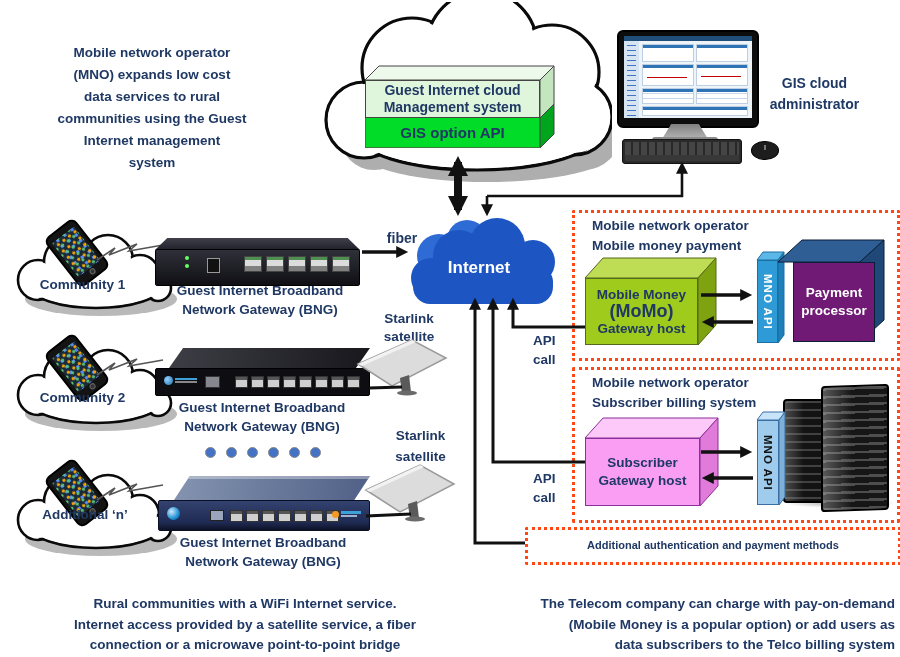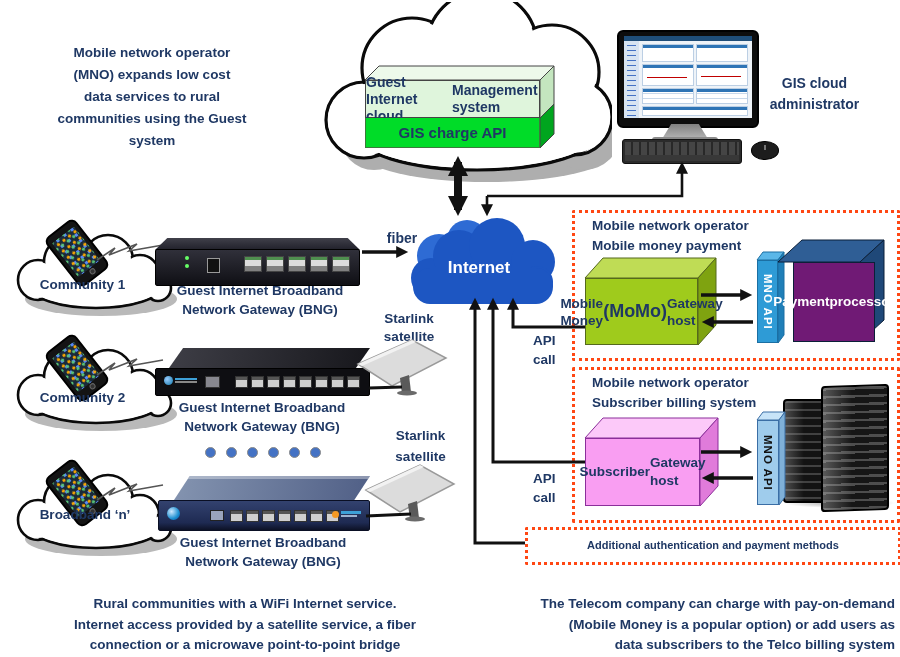--- a/index.html
+++ b/index.html
@@ -6,21 +6,21 @@
   .stage{position:relative;width:900px;height:657px;background:#fff;overflow:hidden;
          font-family:"Liberation Sans",sans-serif;font-weight:bold;color:#1F3864;}
   .abs{position:absolute;}
   .ctr{text-align:center;}
   .lines div{white-space:nowrap;}
   
   .dotbox{position:absolute;border:3px dotted #FF4713;border-radius:2px;background:transparent;}
   
   .box3d{position:absolute;}
   .box3d svg{position:absolute;left:0;top:0;overflow:visible;}
-  .face-front{position:absolute;box-sizing:border-box;display:flex;flex-direction:row;
+  .face-front{position:absolute;box-sizing:border-box;display:flex;flex-direction:column;
               align-items:center;justify-content:center;}
   
   .port{width:16px;height:14px;background:#dcdcdc;border:1px solid #444;border-radius:1px;
         box-shadow:inset 0 3px 0 #4f8f4f, inset 0 -5px 0 #808080;}
   .p2{width:11px;height:10px;background:#cfcfcf;border:1px solid #333;
       box-shadow:inset 0 3px 0 #555;}
   .phone{position:absolute;width:34px;height:58px;background:#141414;border:2px solid #000;
          border-radius:7px;transform:rotate(-38deg);}
   .ph-screen{position:absolute;left:3px;right:3px;top:6px;bottom:9px;border-radius:2px;
     background-color:#1a2a3a;
@@ -44,20 +44,21 @@
 </head>
 <body>
 
 <div class="stage">
 
   <div class="abs lines ctr" style="left:32px;top:42px;width:240px;font-size:13.5px;line-height:22px;">
     <div>Mobile network operator</div>
     <div>(MNO) expands low cost</div>
     <div>data services to rural</div>
     <div>communities using the Guest</div>
+    <div>Internet management</div>
     <div>system</div>
   </div>
 
   <svg class="abs" style="left:312px;top:2px;" width="300" height="200" viewBox="0 0 300 200">
     <g fill="#9a9a9a" opacity="0.8" transform="translate(10,12)">
       <ellipse cx="165" cy="138" rx="126" ry="30"></ellipse>
         <circle cx="262" cy="120" r="36"></circle>
         <circle cx="52" cy="122" r="34"></circle>
     </g>
     <g stroke="#0a0a0a" stroke-width="3.2" fill="#ffffff">
@@ -82,21 +83,21 @@
     <svg width="189" height="82">
       <polygon points="0,14 14,0 189,0 175,14" fill="#EDF9EA" stroke="#444" stroke-width="1"></polygon>
       <polygon points="175,14 189,0 189,38 175,52" fill="#C4E6BF" stroke="#444" stroke-width="1"></polygon>
       <polygon points="175,52 189,38 189,68 175,82" fill="#00A51E" stroke="#444" stroke-width="1"></polygon>
     </svg>
     <div class="face-front" style="left:0;top:14px;width:175px;height:38px;background:#DFF5DC;border:1px solid #444;">
       <div style="font-size:14px;line-height:17px;">Guest Internet cloud</div>
       <div style="font-size:14px;line-height:17px;">Management system</div>
     </div>
     <div class="face-front" style="left:0;top:52px;width:175px;height:30px;background:#00DC28;border:1px solid #3c7a3c;border-top:none;">
-      <div style="font-size:15px;">GIS charge API</div>
+      <div style="font-size:15px;">GIS option API</div>
     </div>
   </div>
 
   <div class="abs" style="left:617px;top:30px;width:138px;height:94px;background:#0d0d0d;border:2px solid #000;border-radius:6px;">
     <div class="abs" style="left:5px;top:4px;right:5px;bottom:8px;background:#eef3f8;overflow:hidden;">
       <div class="abs" style="left:0;top:0;right:0;height:5px;background:#1F4E79;"></div>
       <div class="abs" style="left:0;top:5px;bottom:0;width:15px;background:#d7e4f2;
            background-image:repeating-linear-gradient(180deg,#4472c4 0 1px, transparent 1px 5px);
            background-size:9px 100%;background-repeat:no-repeat;background-position:3px 4px;"></div>
       <div class="abs" style="left:18px;top:8px;width:50px;height:16px;background:#fff;border:1px solid #bccfe4;box-shadow:inset 0 3px 0 #2e74b5;"></div>
@@ -285,21 +286,21 @@
         <ellipse cx="88" cy="58" rx="64" ry="20"></ellipse>
     </g>
   </svg>
   <div class="phone" style="left:58px;top:462px;">
     <div class="ph-screen"></div>
       <div class="ph-home"></div>
     </div>
   <svg class="abs" style="left:95px;top:478px;" width="72" height="26">
     <polyline points="2,22 20,10 14,17 42,6 34,13 68,7" fill="none" stroke="#555" stroke-width="1.6"></polyline>
   </svg>
-  <div class="abs ctr lbl13" style="left:5px;top:506px;width:160px;">Broadband ‘n’</div>
+  <div class="abs ctr lbl13" style="left:5px;top:506px;width:160px;">Additional ‘n’</div>
 
   <div class="abs" style="left:158px;top:476px;width:212px;height:57px;">
     <div class="abs" style="left:16px;top:0;width:196px;height:24px;background:linear-gradient(100deg,#8494b0,#505f86);
          clip-path:polygon(8% 0,100% 0,92% 100%,0 100%);box-shadow:inset 0 3px 0 rgba(255,255,255,.35);"></div>
     <div class="abs" style="left:0;top:24px;width:212px;height:31px;background:linear-gradient(#33426f,#1e2a52 75%,#0d1226);
          border:1px solid #0a0f24;border-radius:2px;box-sizing:border-box;"></div>
     <div class="abs" style="left:9px;top:31px;width:13px;height:13px;border-radius:50%;
          background:radial-gradient(circle at 35% 35%, #cfe9ff, #1d8fd0 60%, #0a4a9e);"></div>
     <div class="abs" style="left:52px;top:34px;width:12px;height:9px;background:#9aa4bc;border:1px solid #222;"></div>
     <div class="abs" style="left:72px;top:34px;display:flex;gap:3px;">

